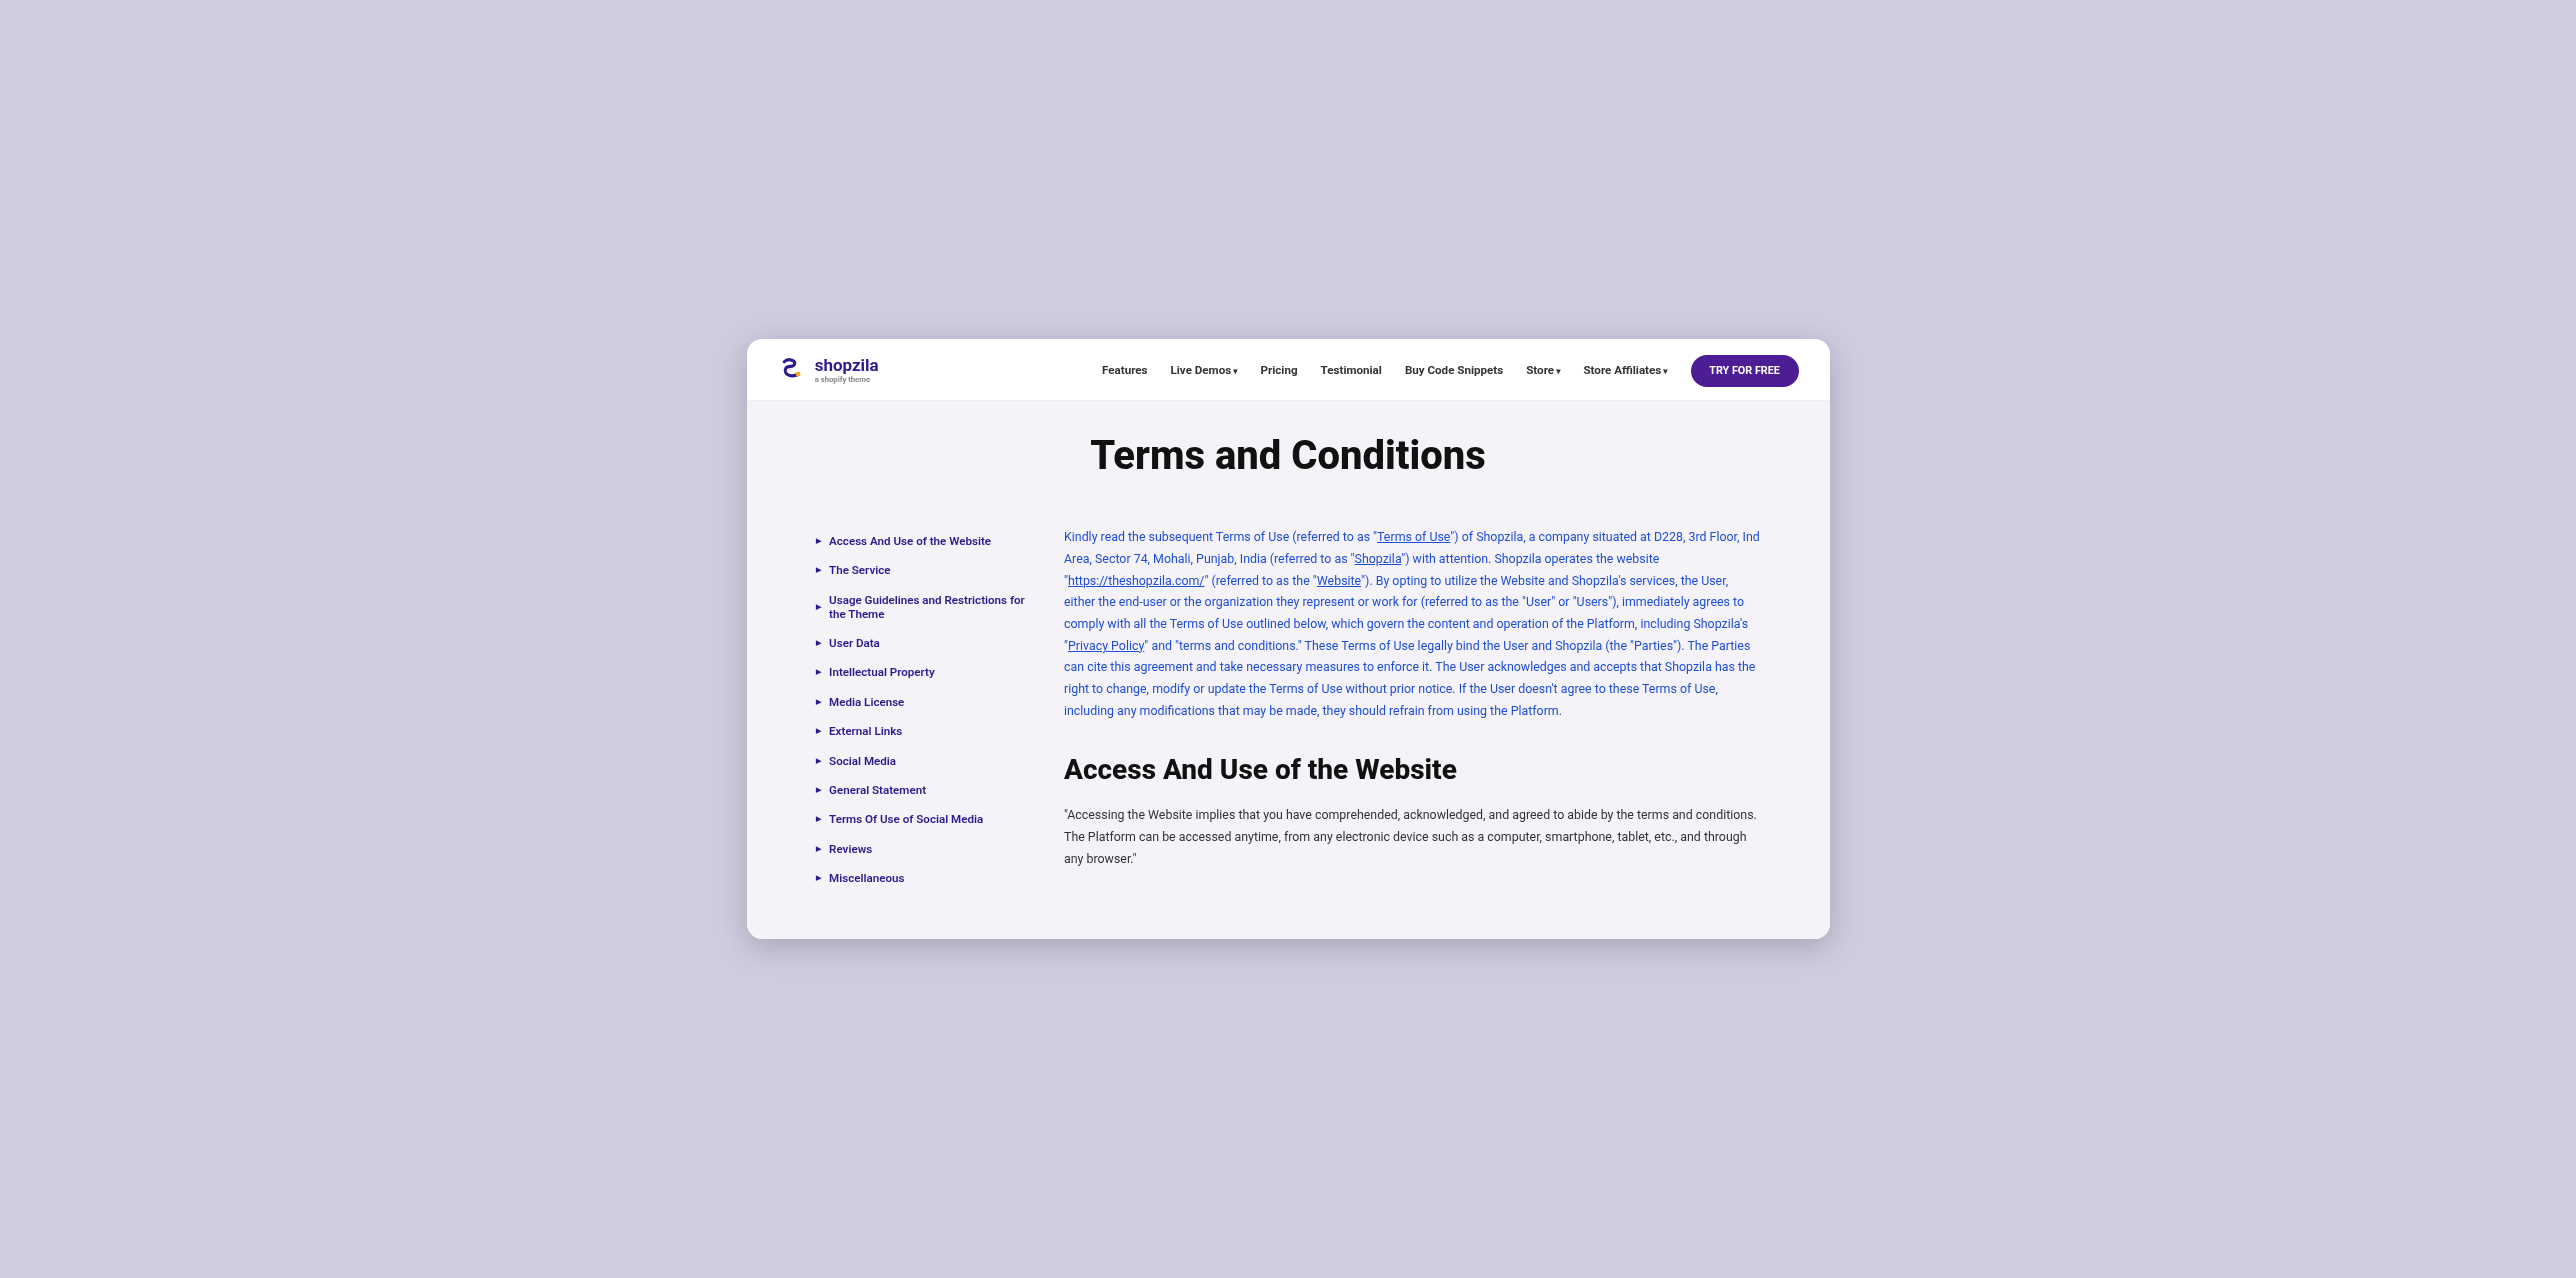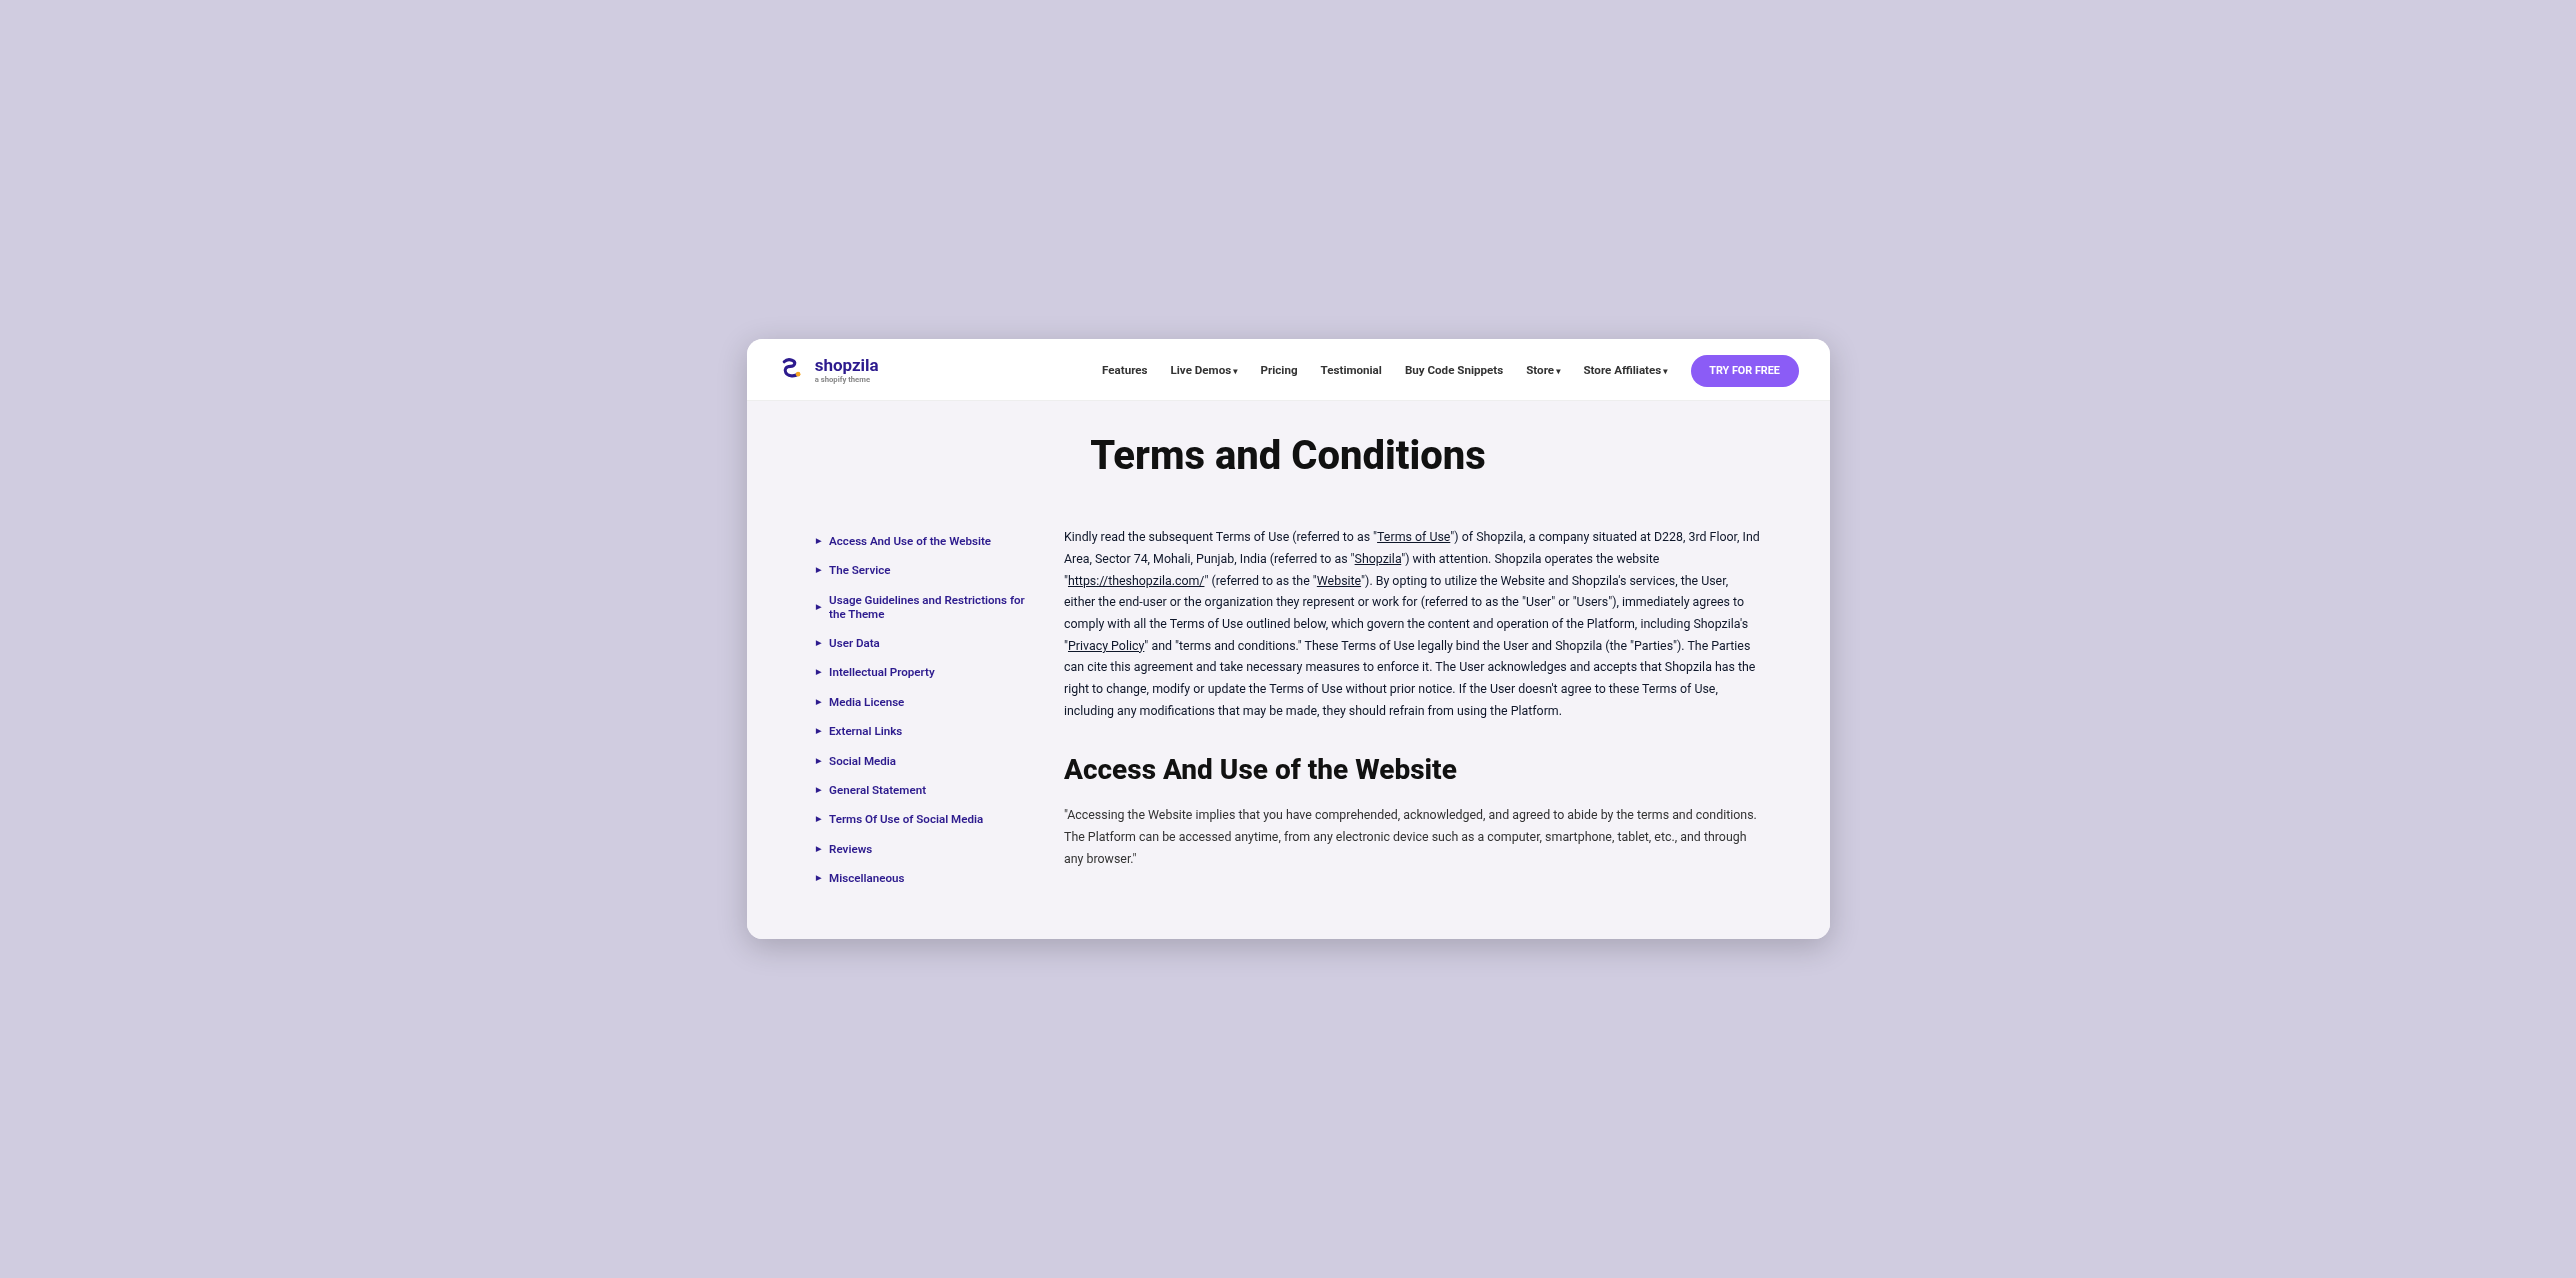--- a/index.html
+++ b/index.html
@@ -79,21 +79,21 @@
       font-size: 11.6px;
       font-weight: 700;
     }
 
     .nav-links .has-arrow::after {
       content: ' ▾';
       font-size: 8.5px;
     }
 
     .nav-btn {
-      background: #8b5cf6;
+      background: #4c1d95;
       color: #fff !important;
       padding: 9.3px 18.6px;
       border-radius: 19.3px;
       font-weight: 700 !important;
       font-size: 10.8px !important;
       text-align: center;
     }
 
     
     .main-content {
@@ -144,21 +144,21 @@
 
     
     .text-content {
       flex: 1;
       min-width: 0;
     }
 
     .intro-text {
       font-size: 12.4px;
       line-height: 1.75;
-      color: #0f172a;
+      color: #1d4ed8;
       margin-bottom: 31px;
     }
 
     .section-heading {
       font-size: 28px;
       font-weight: 800;
       color: #111;
       margin-bottom: 18.6px;
     }
 

